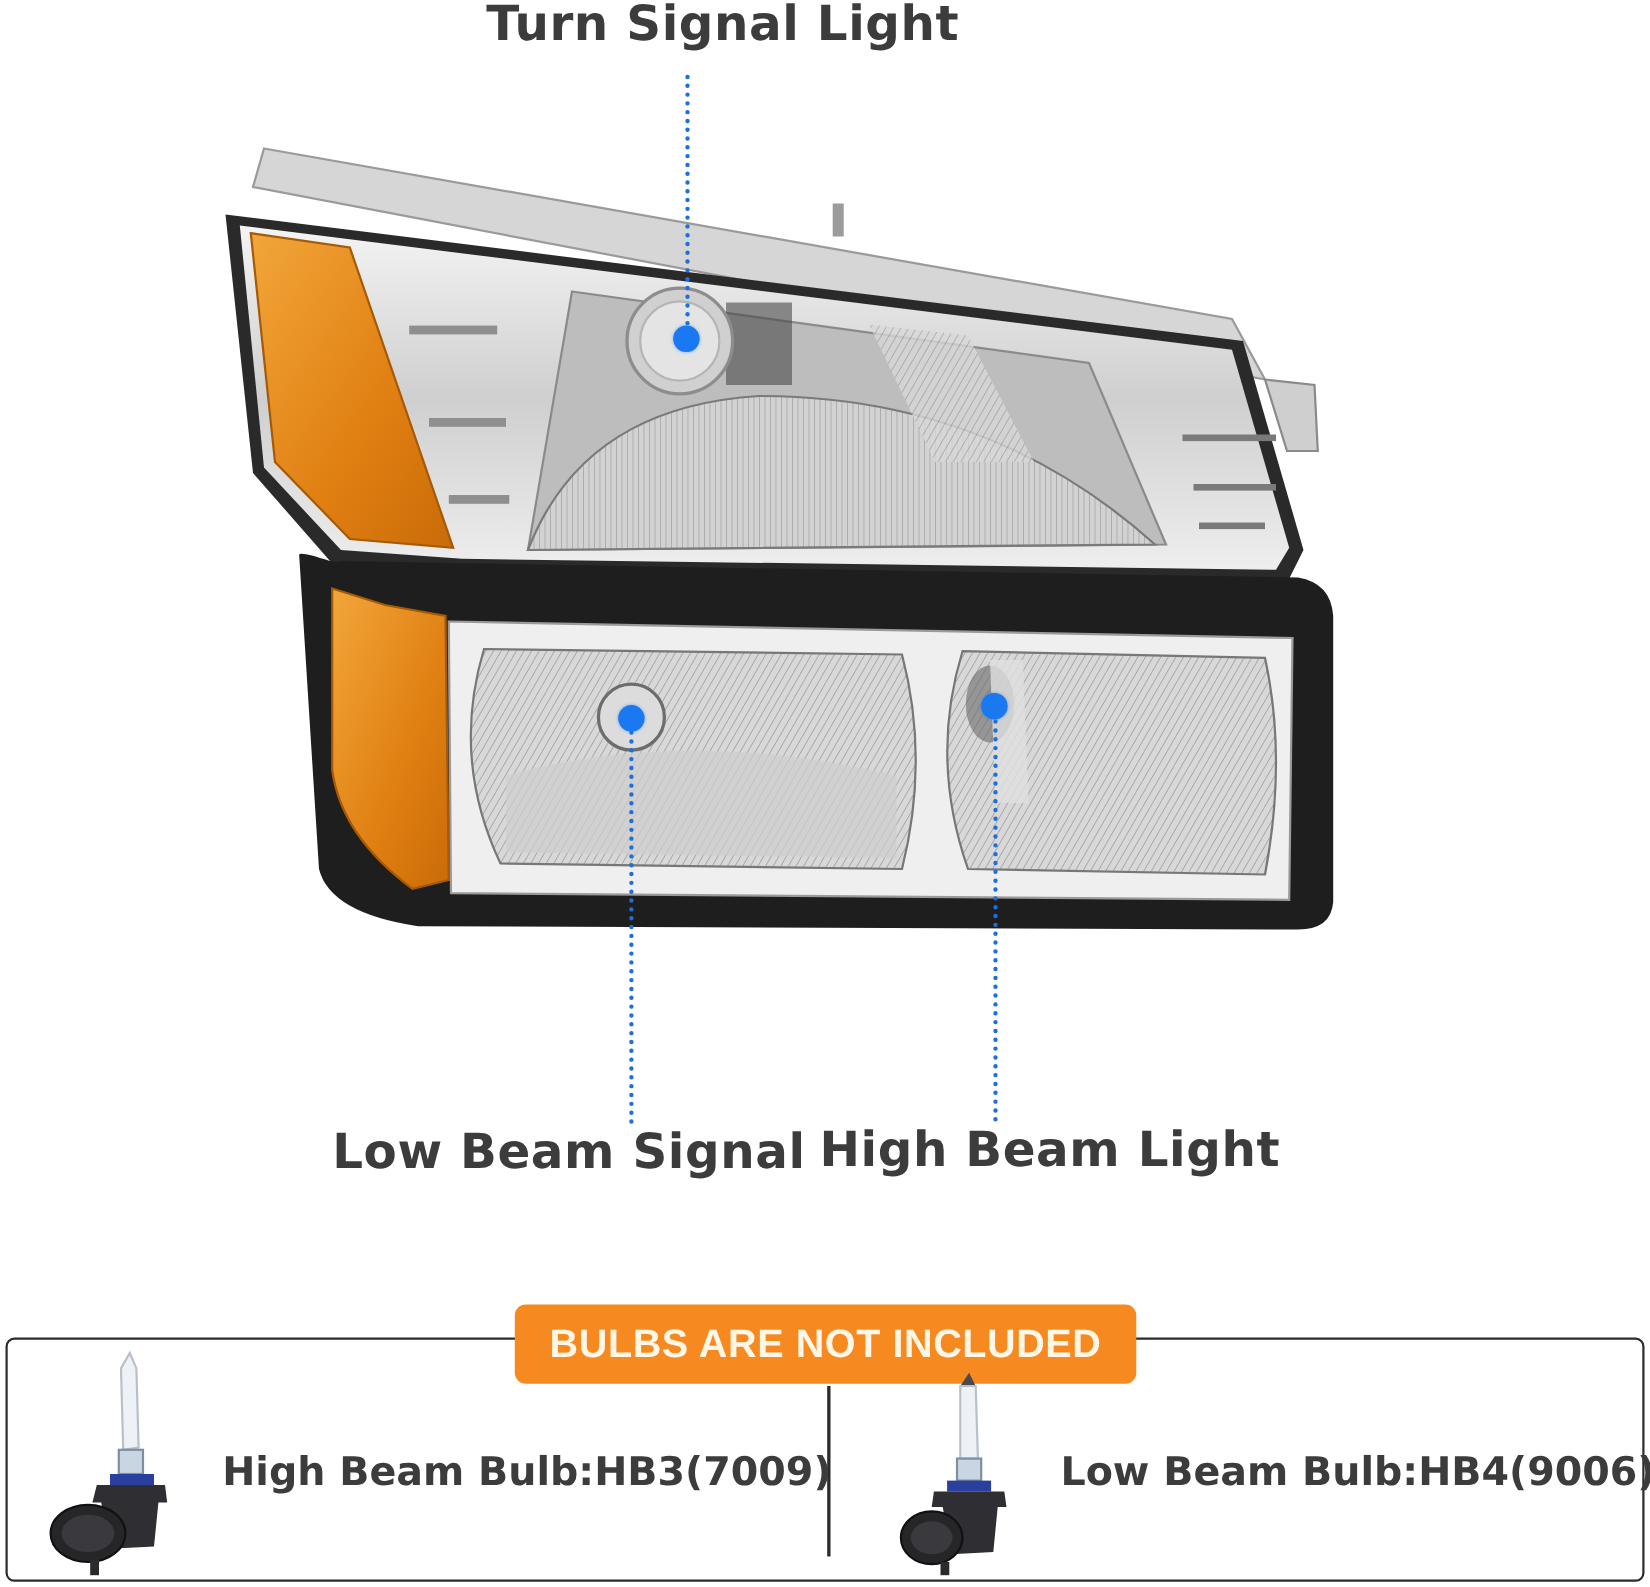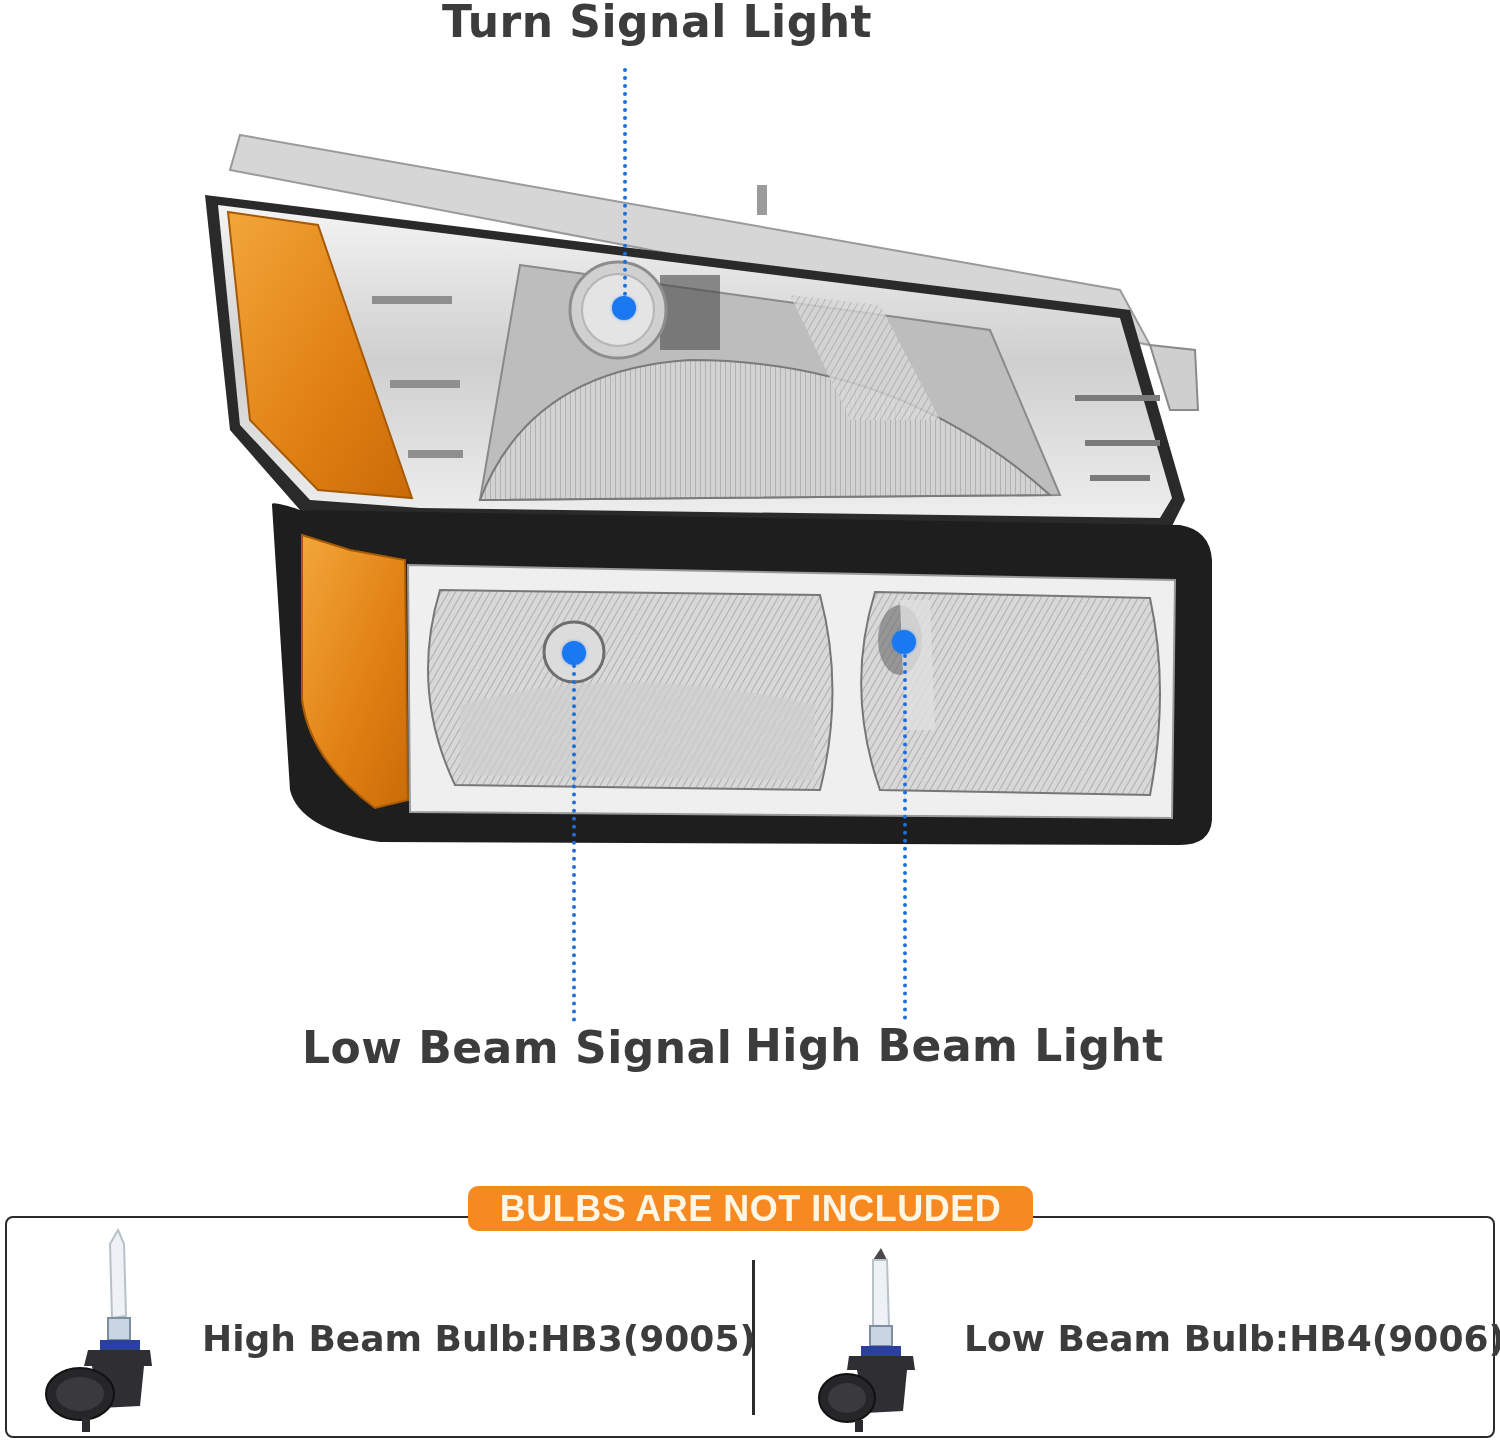--- a/index.html
+++ b/index.html
@@ -8,21 +8,21 @@
   .label { position: absolute; font-weight: bold; color: #3c3c3c; white-space: nowrap; letter-spacing: 0.5px; }
   .lbl-turn { left: 442px; top: -4px; font-size: 44px; }
   .lbl-low { left: 302px; top: 1022px; font-size: 44px; }
   .lbl-high { left: 745px; top: 1020px; font-size: 44px; }
   .dotline { position: absolute; width: 0; border-left: 4px dotted #1e6fd9; }
   .marker { position: absolute; width: 24px; height: 24px; border-radius: 50%; background: #1a78f0;
             box-shadow: 0 0 3px rgba(26,120,240,0.6); }
   .hl-svg { position: absolute; left: 0; top: 0; }
   .bulb-box { position: absolute; left: 5px; top: 1216px; width: 1490px; height: 222px;
               border: 2px solid #2b2b2b; border-radius: 8px; box-sizing: border-box; }
-  .notice { position: absolute; left: 468px; top: 1186px; width: 565px; height: 45px;
+  .notice { position: absolute; left: 468px; top: 1186px; width: 565px; height: 72px;
             background: #f6891f; border-radius: 10px; color: #fff6e6; font-weight: bold;
             font-size: 36px; display: flex; align-items: center; justify-content: center;
             letter-spacing: 0.5px; font-family: "Liberation Sans", sans-serif; }
   .divider { position: absolute; left: 752px; top: 1260px; width: 3px; height: 155px; background: #2b2b2b; }
   .bulb-text { position: absolute; font-size: 36px; font-weight: bold; color: #3c3c3c; white-space: nowrap; }
   .bt-high { left: 202px; top: 1318px; }
   .bt-low { left: 964px; top: 1318px; }
   .bulb-img { position: absolute; }
 </style>
 </head>
@@ -116,21 +116,21 @@
 
 <svg class="bulb-img" style="left:40px; top:1226px;" width="130" height="210" viewBox="0 0 130 210">
   <path d="M78 4 L84 18 L86 90 L72 92 L70 18 Z" fill="#eef2f6" stroke="#b8c0c8" stroke-width="2"></path>
   <rect x="68" y="92" width="22" height="22" fill="#c9d5e2" stroke="#7e8fa3" stroke-width="2"></rect>
   <rect x="60" y="114" width="40" height="10" fill="#2b3f9e"></rect>
   <path d="M48 124 L110 124 L112 140 L104 140 L100 180 L60 182 L52 140 L44 140 Z" fill="#2f2f33"></path>
   <ellipse cx="40" cy="168" rx="34" ry="26" fill="#262629" stroke="#111" stroke-width="2"></ellipse>
   <ellipse cx="40" cy="168" rx="24" ry="17" fill="#3a3a3e"></ellipse>
   <rect x="42" y="192" width="8" height="14" fill="#2b2b2e"></rect>
 </svg>
-<div class="bulb-text bt-high">High Beam Bulb:HB3(9005)</div>
+<div class="bulb-text bt-high">High Beam Bulb:HB3(7009)</div>
 
 <svg class="bulb-img" style="left:815px; top:1246px;" width="120" height="190" viewBox="0 0 120 190">
   <path d="M66 2 L72 14 L58 14 Z" fill="#4a4a4e"></path>
   <path d="M58 14 L72 14 L74 80 L58 80 Z" fill="#eef2f6" stroke="#b8c0c8" stroke-width="2"></path>
   <rect x="55" y="80" width="22" height="20" fill="#c9d5e2" stroke="#7e8fa3" stroke-width="2"></rect>
   <rect x="46" y="100" width="40" height="10" fill="#2b3f9e"></rect>
   <path d="M34 110 L98 110 L100 124 L92 124 L88 165 L50 167 L42 124 L32 124 Z" fill="#2f2f33"></path>
   <ellipse cx="32" cy="152" rx="28" ry="24" fill="#262629" stroke="#111" stroke-width="2"></ellipse>
   <ellipse cx="32" cy="152" rx="19" ry="15" fill="#3a3a3e"></ellipse>
   <rect x="40" y="174" width="8" height="12" fill="#2b2b2e"></rect>

